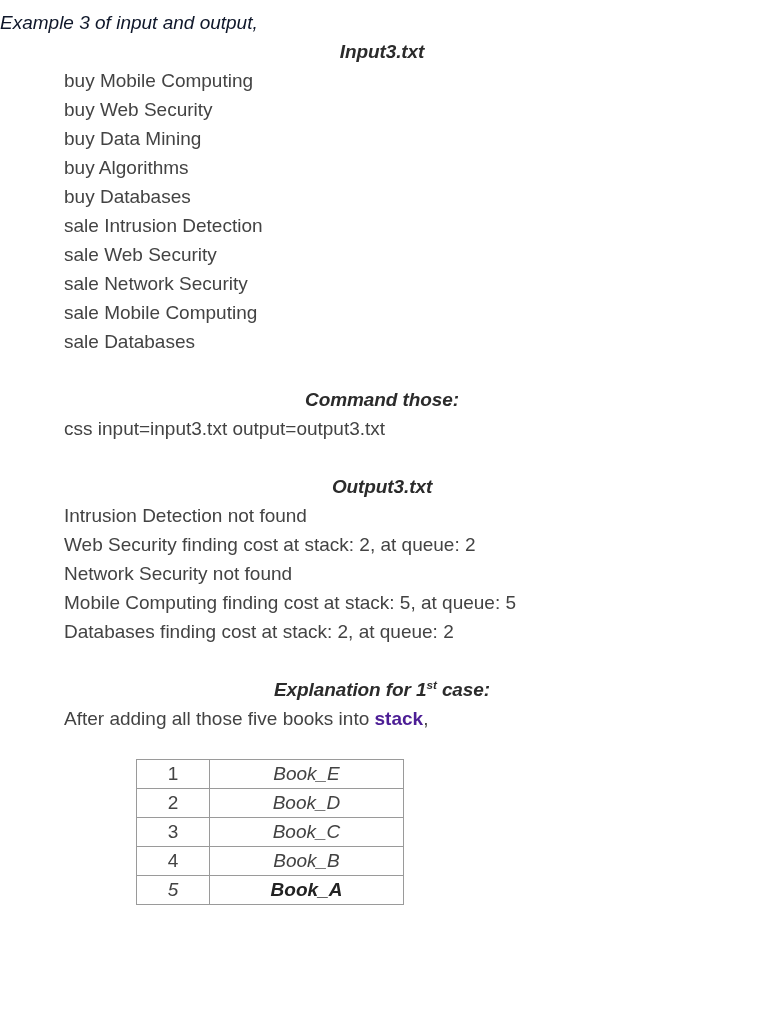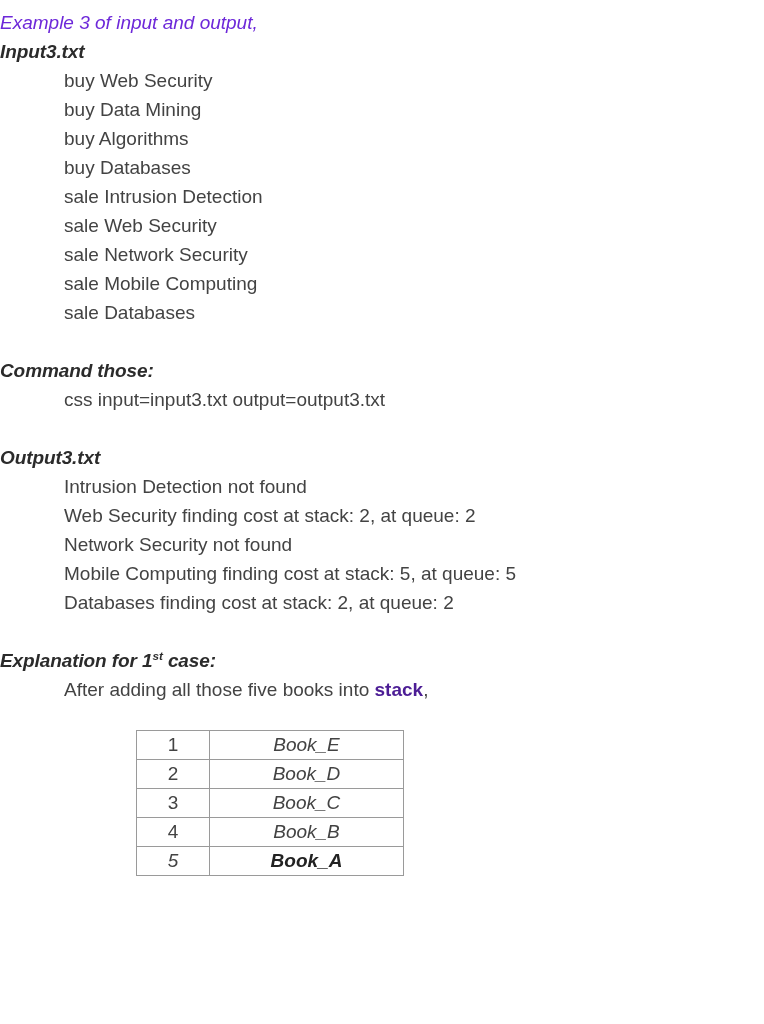--- a/index.html
+++ b/index.html
@@ -27,25 +27,26 @@
     height: 29px;
     line-height: 29px;
     font-size: 19px;
     white-space: pre;
   }
   .heading {
     font-style: italic;
     font-weight: bold;
     color: #2b2b2b;
     letter-spacing: -0.1px;
+    text-align: center;
   }
   .plain-italic {
     font-style: italic;
     font-weight: normal;
-    color: #6d28d9;
+    color: #0f172a;
   }
   .indent {
     padding-left: 64px;
   }
   .body-text {
     color: #434343;
     font-size: 19px;
   }
   .spacer {
     height: 29px;
@@ -104,20 +105,21 @@
 
 <div class="page">
 
   <div class="doc-top">
 
     <div class="line plain-italic">Example 3 of input and output,</div>
 
     <div class="line heading">Input3.txt</div>
 
     <div>
+      <div class="line indent body-text">buy Mobile Computing</div>
       <div class="line indent body-text">buy Web Security</div>
       <div class="line indent body-text">buy Data Mining</div>
       <div class="line indent body-text">buy Algorithms</div>
       <div class="line indent body-text">buy Databases</div>
       <div class="line indent body-text">sale Intrusion Detection</div>
       <div class="line indent body-text">sale Web Security</div>
       <div class="line indent body-text">sale Network Security</div>
       <div class="line indent body-text">sale Mobile Computing</div>
       <div class="line indent body-text">sale Databases</div>
     </div>

